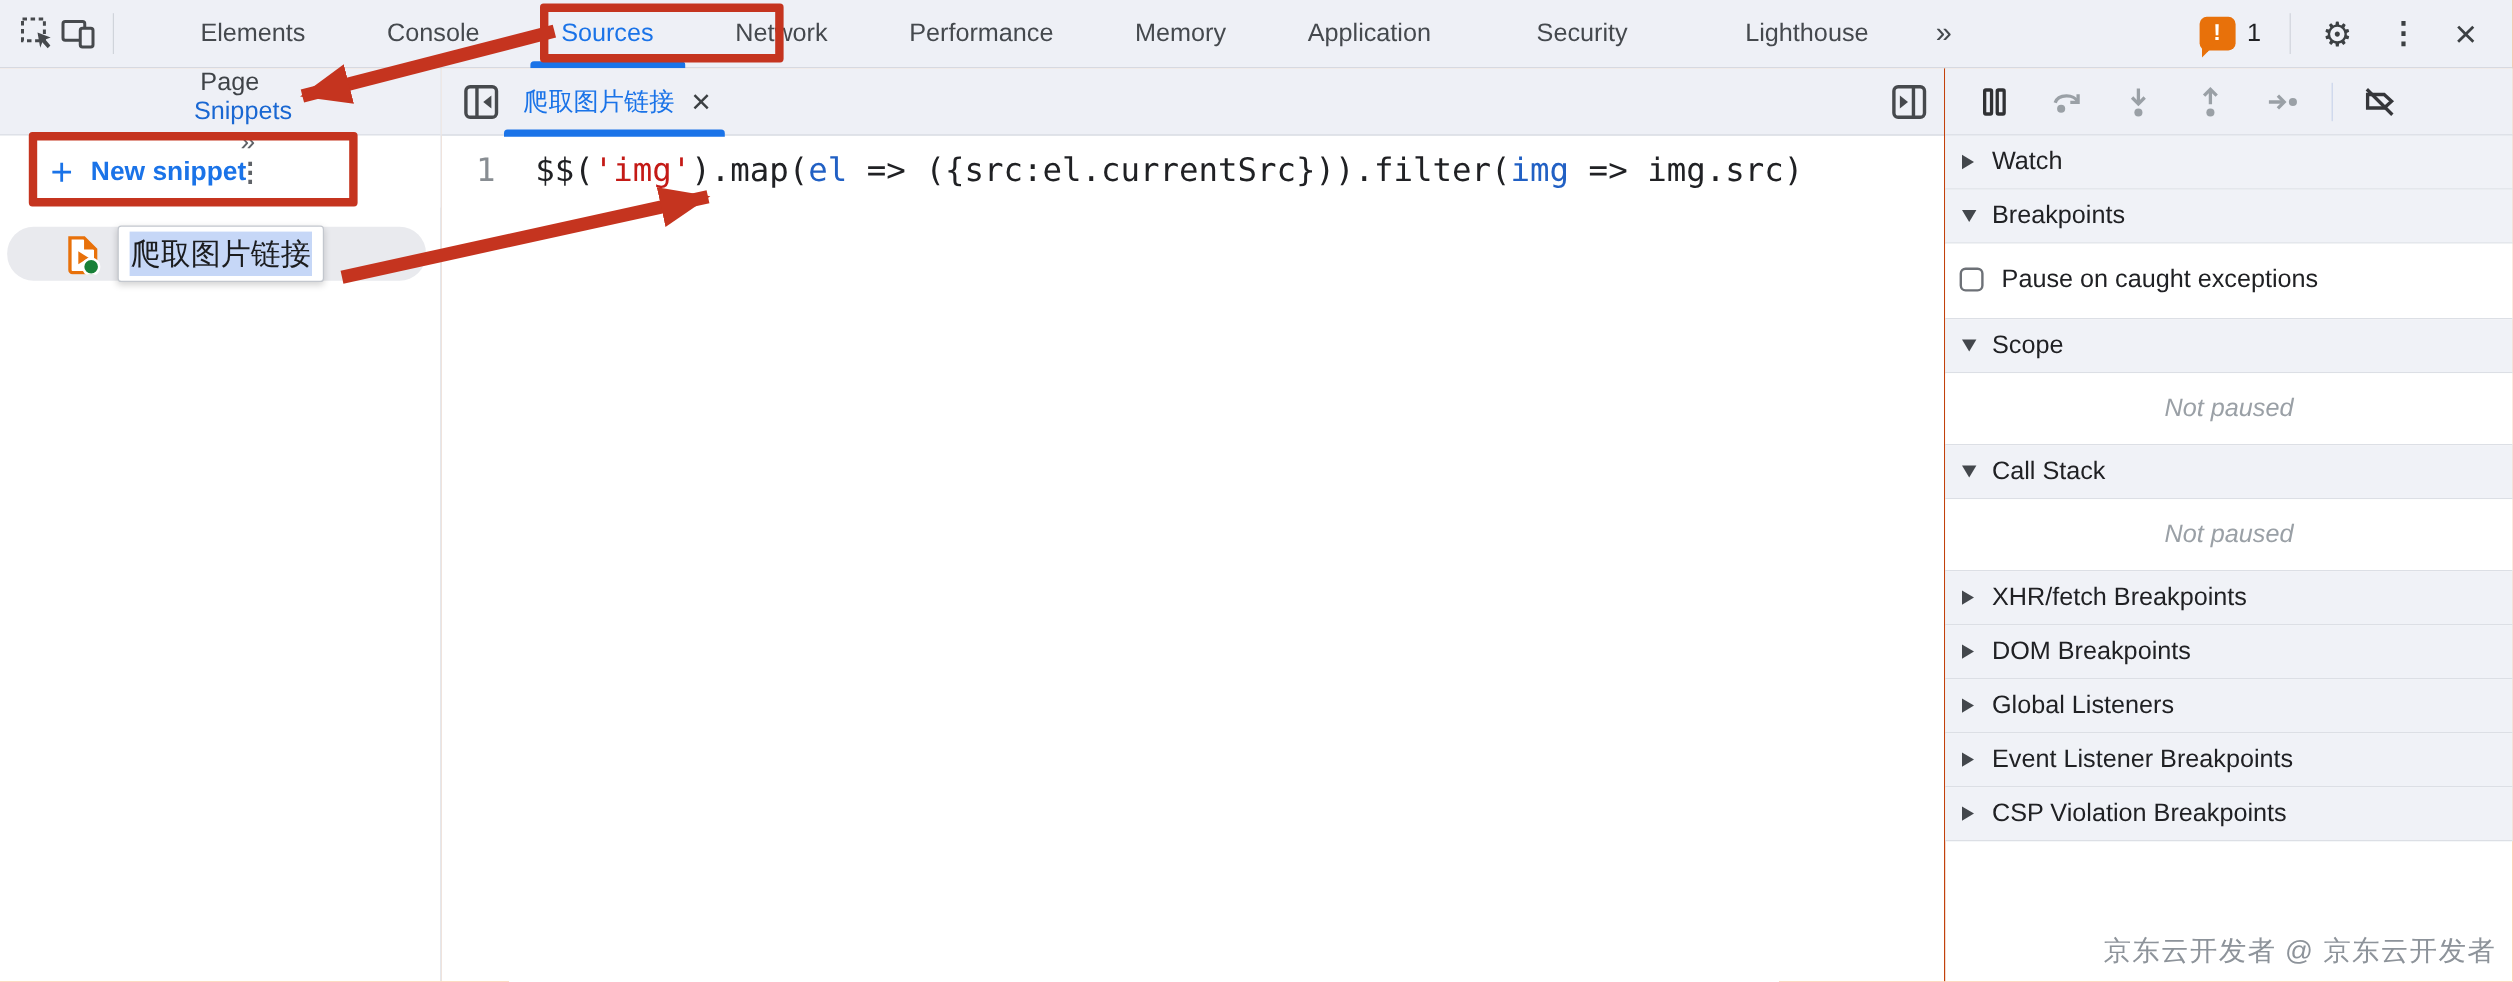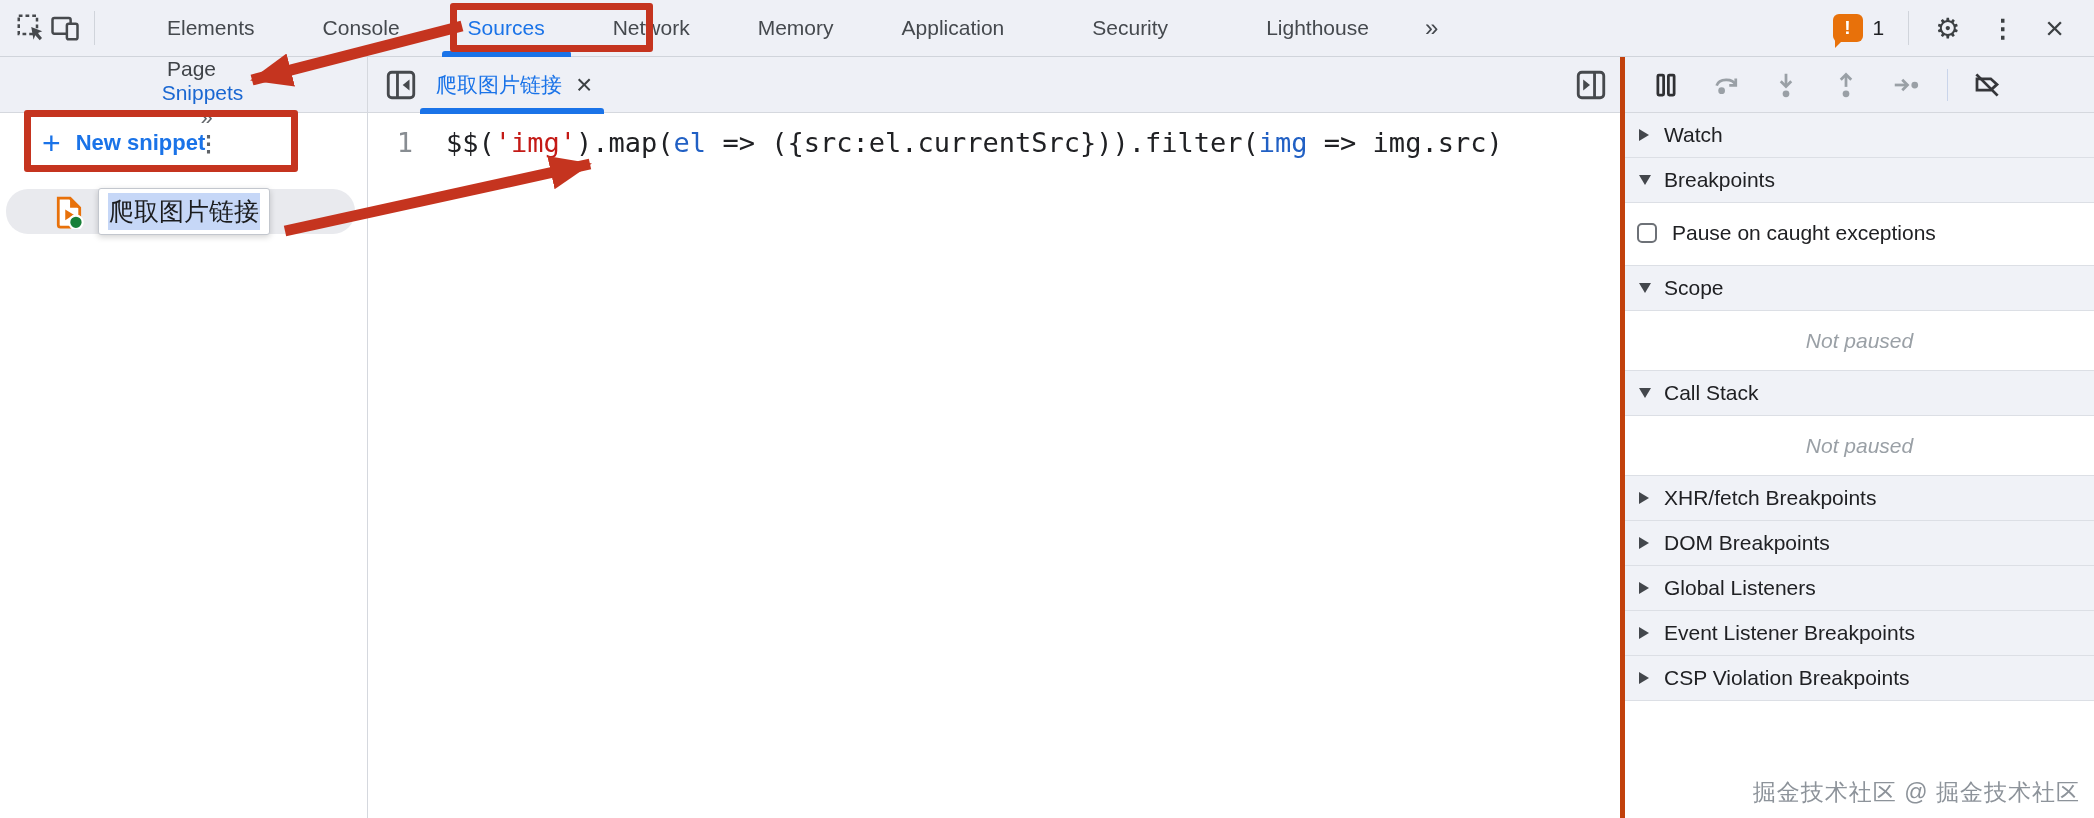--- a/index.html
+++ b/index.html
@@ -47,21 +47,21 @@
   
   .nav-col {
     position:absolute; left:0; top:57px; width:368px; height:761px;
     background:#fff; border-right:1px solid #d5d8de;
   }
   .editor-col {
     position:absolute; left:368px; top:57px; width:1252px; height:761px; background:#fff;
   }
   .dbg-col {
     position:absolute; left:1620px; top:57px; width:474px; height:761px;
-    background:#fff; border-left:5px solid #c2410c;
+    background:#fff; border-left:1px solid #c2410c;
   }
   .strip {
     height:56px; background:#eef0f6; border-bottom:1px solid #d5d8de;
     display:flex; align-items:center;
   }
   
   .nav-tab { font-size:21px; padding:0 12px; color:#3f4348; white-space:nowrap; }
   .nav-tab.sel { color:#1967d2; }
   .nav-strip { padding-left:16px;flex-direction:column; }
   .nav-more { font-size:22px; color:#5f6368; margin-left:30px; }
@@ -151,20 +151,21 @@
           <rect x="2" y="4" width="14.5" height="12.5" rx="1.5" fill="none" stroke="#46494d" stroke-width="2"></rect>
           <rect x="13.5" y="8.5" width="8.5" height="12.5" rx="1.5" fill="#eef0f6" stroke="#46494d" stroke-width="2"></rect>
         </svg>
     </span>
     <span class="v-div"></span>
 
     <span class="main-tab mt-elements">Elements</span>
     <span class="main-tab">Console</span>
     <span class="main-tab sel">Sources</span>
     <span class="main-tab">Network</span>
+    <span class="main-tab">Performance</span>
     <span class="main-tab">Memory</span>
     <span class="main-tab">Application</span>
     <span class="main-tab mt-security">Security</span>
     <span class="main-tab mt-lighthouse">Lighthouse</span>
     <span class="more-tabs">»</span>
 
     <span class="tb-right">
       <span class="err-badge">!</span>
       <span class="err-count">1</span>
       <span class="v-div" style="margin:0 18px 0 24px"></span>
@@ -311,21 +312,21 @@
       <span>Global Listeners</span>
     </div>
     <div class="sect-h">
       <span class="tri-r"></span>
       <span>Event Listener Breakpoints</span>
     </div>
     <div class="sect-h">
       <span class="tri-r"></span>
       <span>CSP Violation Breakpoints</span>
     </div>
-    <div class="watermark">掘金技术社区 @ 掘金技术社区</div>
+    <div class="watermark">京东云开发者 @ 京东云开发者</div>
   </aside>
 
   <div class="anno-box box-sources"></div>
   <div class="anno-box box-newsnippet"></div>
   <svg class="anno-svg">
     <defs>
       <marker id="ah" markerUnits="userSpaceOnUse" markerWidth="46" markerHeight="40" refX="40" refY="17" orient="auto">
         <path d="M0,0 L42,17 L0,34 Z" fill="#c5341f"></path>
       </marker>
     </defs>

